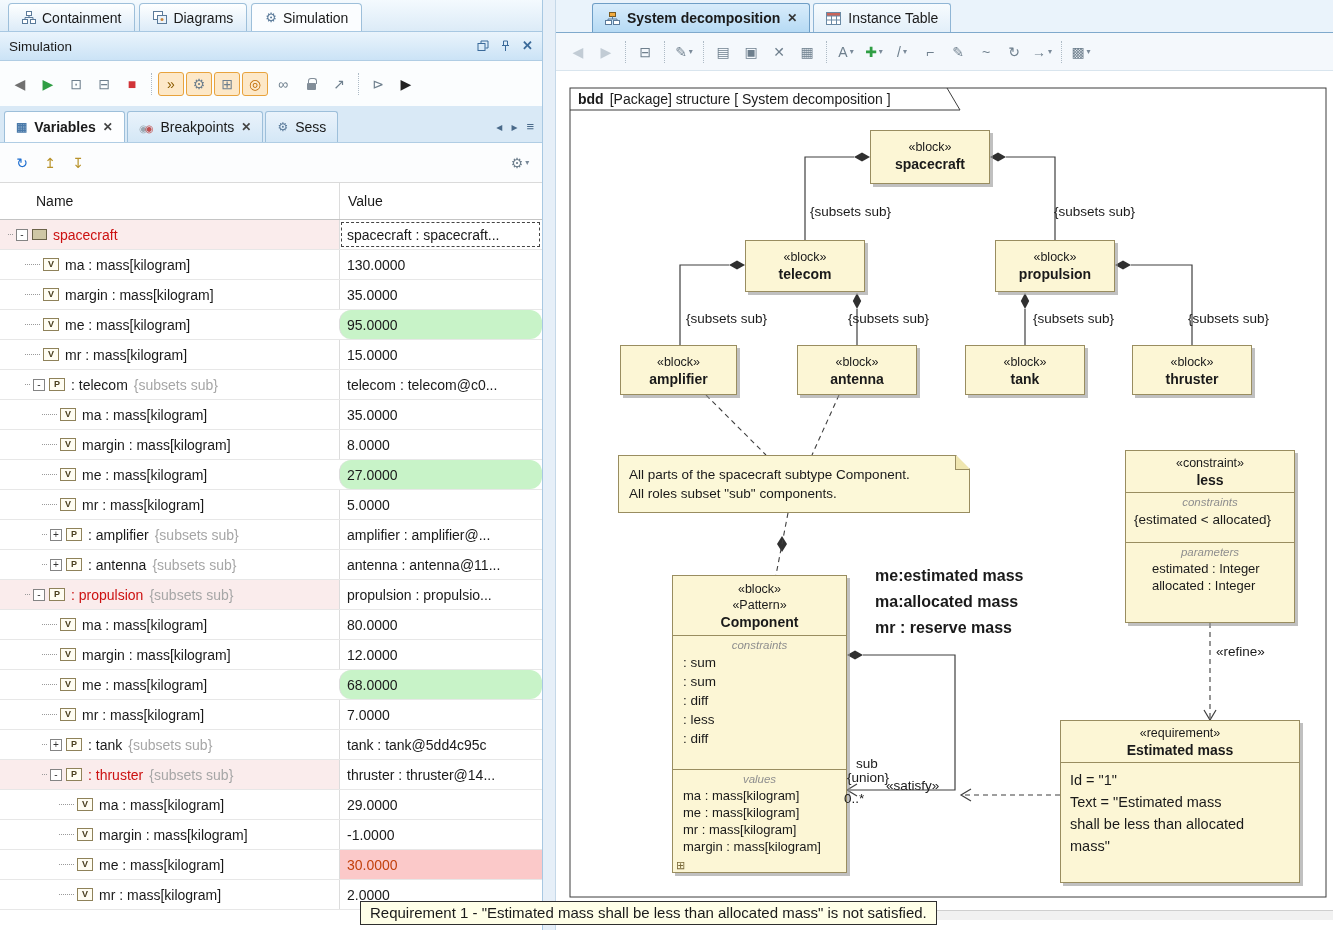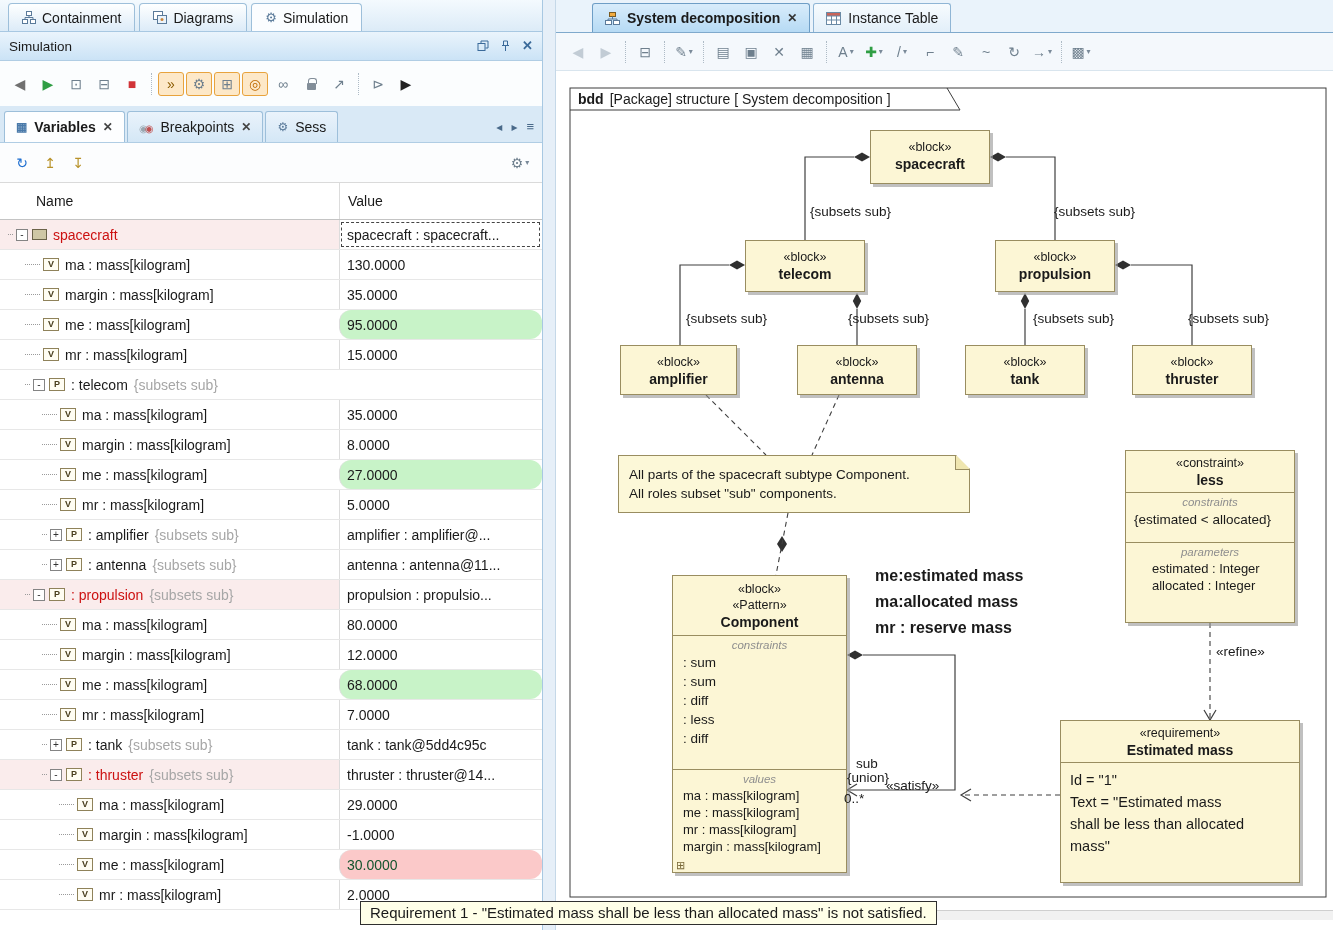--- a/index.html
+++ b/index.html
@@ -38,21 +38,21 @@
   .thead { display:grid; grid-template-columns:339px 1fr; height:37px; align-items:center; border-bottom:1px solid #C4C4C4; background:#fff; font-size:14px; }
   .thead .h-name { padding-left:36px; }
   .thead .h-value { padding-left:8px; border-left:1px solid #DCDCDC; height:100%; display:flex; align-items:center; }
   .var-rows { overflow:hidden; }
   .vrow { display:grid; grid-template-columns:339px 1fr; height:30px; border-bottom:1px solid #E7E7E7; background:#fff; }
   .vrow .cell { display:flex; align-items:center; overflow:hidden; white-space:nowrap; }
   .vrow .cell.name { }
   .vrow.tint .cell.name { background:#FAECEC; }
   .vrow .cell.value { padding-left:7px; border-left:1px solid #DCDCDC; height:100%; font-size:14px; }
   .vrow .cell.value.ok { background:#C8F3C8;border-radius:12px; }
-  .vrow .cell.value.verr { background:#FBC9C9; color:#14532d;border-radius:12px; }
+  .vrow .cell.value.verr { background:#FBC9C9; color:#c2410c; }
   .vrow .cell.value.focus { outline:1px dashed #444; outline-offset:-3px; }
   .leader { display:inline-block; border-top:1px dotted #9A9A9A; height:1px; margin-right:3px; flex:none; }
   .expander { width:12px; height:12px; flex:none; border:1px solid #848484; background:#fff; font-size:10px; line-height:10px; text-align:center; color:#333; margin-right:4px; }
   .icon-tag { width:16px; height:13px; flex:none; border:1px solid #8F825A; background:#FFFDF2; font-size:9px; font-weight:bold; line-height:11px; text-align:center; color:#4A3F1E; margin-right:6px; }
   .icon-node { width:15px; height:11px; flex:none; background:#CFC7A5; border:1px solid #6B6349; margin-right:6px; }
   .rname { font-size:14px; }
   .rname.err { color:#CC1111; }
   .suffix { color:#A6A6A6; margin-left:6px; font-size:14px; }
 
   
@@ -278,20 +278,21 @@
           <div class="cell value">15.0000</div>
         </div>
         <div class="vrow">
           <div class="cell name" style="padding-left: 25px;">
             <span class="leader" style="width: 5px;"></span>
             <span class="expander">-</span>
             <span class="icon-tag">P</span>
             <span class="rname">: telecom</span>
             <span class="suffix">{subsets sub}</span>
           </div>
+          <div class="cell value">telecom : telecom@c0...</div>
         </div>
         <div class="vrow">
           <div class="cell name" style="padding-left: 42px;">
             <span class="leader" style="width: 15px;"></span>
             <span class="icon-tag">V</span>
             <span class="rname">ma : mass[kilogram]</span>
           </div>
           <div class="cell value">35.0000</div>
         </div>
         <div class="vrow">

